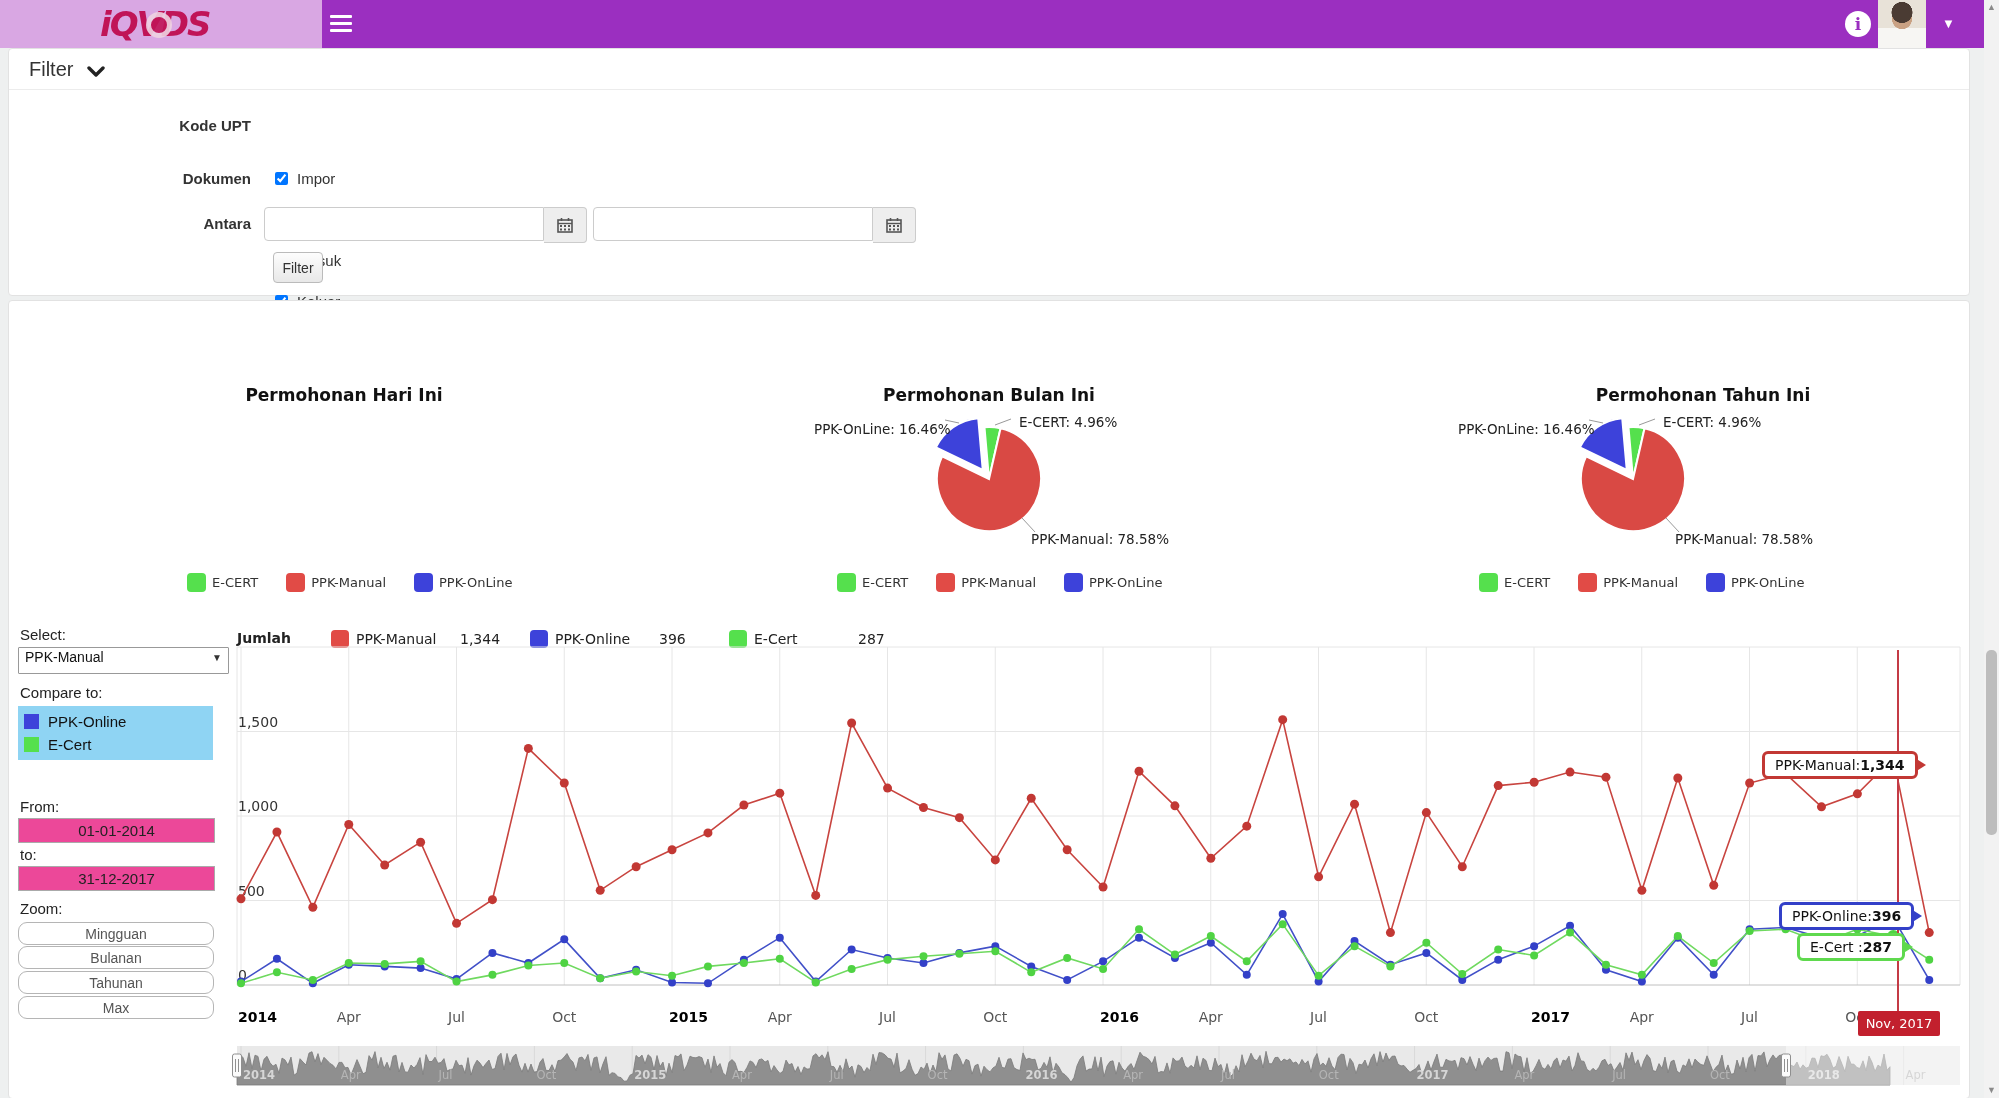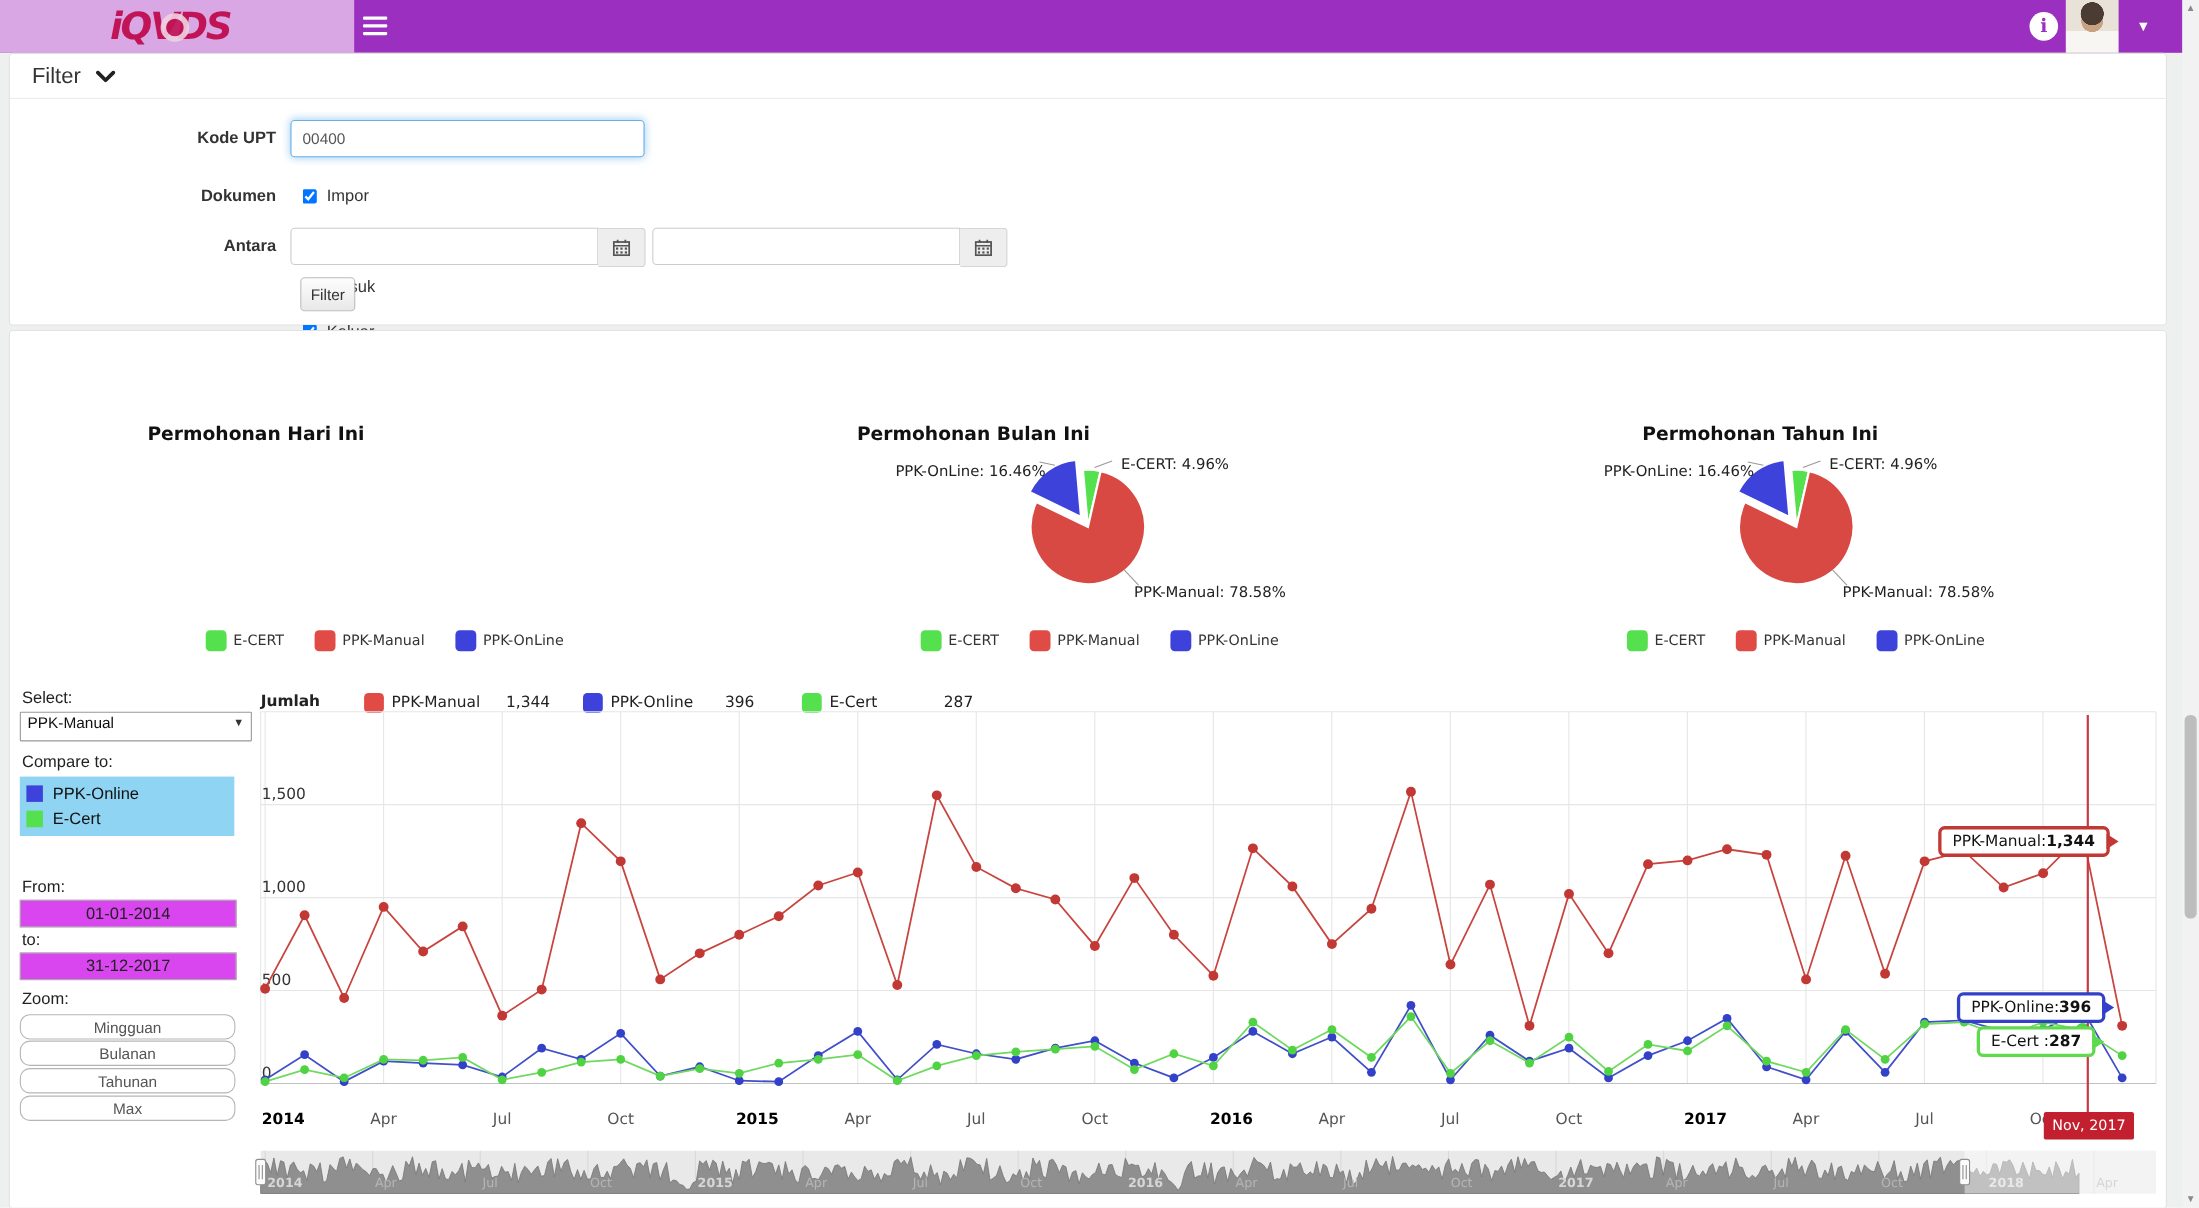--- a/index.html
+++ b/index.html
@@ -47,36 +47,36 @@
   .dok-item{display:flex;align-items:center;gap:6px;}
   .date-group{position:absolute;top:158px;display:flex;height:34px;}
   .date-input{width:262px;height:32px;border:1px solid #ccc;border-radius:4px 0 0 4px;padding:0 8px;font-size:14px;outline:none;}
   .date-addon{width:42px;height:34px;background:#eee;border:1px solid #ccc;border-left:none;
               border-radius:0 4px 4px 0;display:flex;align-items:center;justify-content:center;cursor:pointer;}
   .filter-btn{position:absolute;left:264px;top:203px;width:50px;height:31px;
               background:linear-gradient(#fdfdfd,#e8e8e8);border:1px solid #bbb;border-radius:4px;
               font-size:14px;color:#333;cursor:pointer;}
 
   
-  .pie-title{position:absolute;top:84px;width:420px;text-align:left;font-family:"DejaVu Sans",sans-serif;
+  .pie-title{position:absolute;top:84px;width:420px;text-align:center;font-family:"DejaVu Sans",sans-serif;
              font-weight:bold;font-size:17px;color:#111;}
   .pie-callout{position:absolute;font-family:"DejaVu Sans",sans-serif;font-size:13.5px;color:#222;white-space:nowrap;}
   .pie-legend{position:absolute;top:272px;display:flex;gap:28px;font-family:"DejaVu Sans",sans-serif;font-size:13px;color:#333;}
   .leg-item{display:flex;align-items:center;gap:6px;cursor:pointer;}
   .swatch{width:19px;height:19px;border-radius:4px;display:inline-block;}
 
   
   .side-label{position:absolute;left:20px;font-size:15px;color:#222;}
   .side-select{position:absolute;left:18px;width:197px;height:23px;border:1px solid #999;background:#fff;
                font-size:14px;color:#111;padding:1px 6px;border-radius:1px;cursor:pointer;}
   .side-select .sel-caret{position:absolute;right:6px;top:4px;font-size:10px;color:#333;}
   .compare-box{position:absolute;left:18px;top:706px;width:195px;background:#8fd4f3;padding:4px 0;}
   .compare-item{display:flex;align-items:center;gap:9px;padding:3px 6px;font-size:15px;color:#111;cursor:pointer;}
   .cmp-swatch{width:15px;height:15px;display:inline-block;}
-  .side-input{position:absolute;left:18px;width:195px;height:23px;border:1px solid #aaa;background:#d946ef;
+  .side-input{position:absolute;left:18px;width:195px;height:23px;border:1px solid #aaa;background:#ec4899;
               text-align:center;font-size:15px;color:#222;padding:0;outline:none;}
   .zoom-btn{position:absolute;left:18px;width:196px;height:23px;background:#fff;border:1px solid #b5b5b5;
             border-radius:9px;font-size:14px;color:#555;cursor:pointer;}
 
   
   .jumlah-row{position:absolute;left:237px;top:630px;display:flex;
               font-family:"DejaVu Sans",sans-serif;font-size:14px;color:#222;}
   .jl-title{font-weight:bold;margin-right:40px;}
   .jl-item{display:flex;align-items:center;cursor:pointer;}
   .jl-item .swatch{width:18px;height:18px;margin-right:7px;}
@@ -130,21 +130,20 @@
     <div class="panel-head">
       <span>Filter</span>
       <span class="chev">
         <svg width="18" height="12">
             <polyline points="2,2 9,9 16,2" fill="none" stroke="#222" stroke-width="3.4" stroke-linecap="round" stroke-linejoin="round"></polyline>
           </svg>
       </span>
     </div>
 
     <div class="frm-label" style="left:142px;top:68px;">Kode UPT</div>
-    <input class="kode-input" type="text" value="00400" style="">
 
     <div class="frm-label" style="left:142px;top:121px;">Dokumen</div>
     <div class="dok-row">
       <label class="dok-item">
         <input type="checkbox" checked="" style="">
         <span>Impor</span>
       </label>
       <label class="dok-item">
         <input type="checkbox" checked="" style="">
         <span>Keluar</span>

